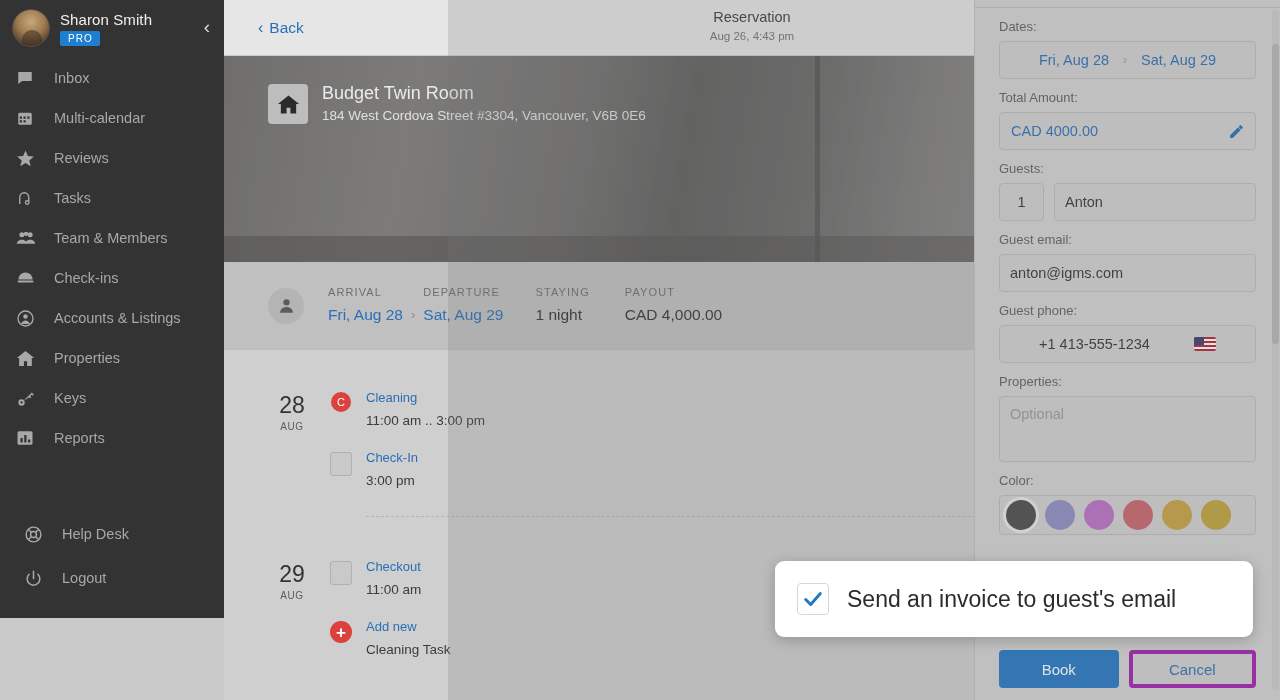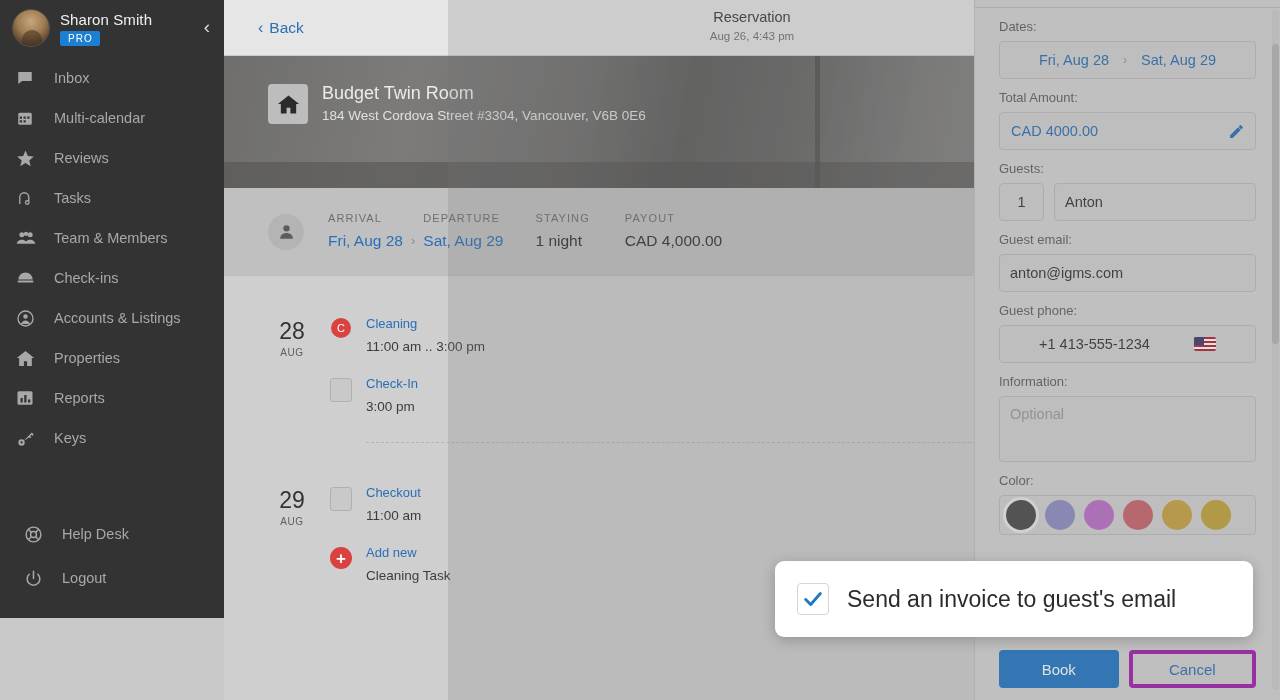--- a/index.html
+++ b/index.html
@@ -94,21 +94,21 @@
   }
   .bell { color: #2a6fb8; cursor: pointer; display: flex; }
   .cal-btn {
     display: flex; align-items: center; gap: 7px;
     color: #3a3a3a; font-size: 15px; cursor: pointer;
   }
   .cal-ico { color: #2a6fb8; display: flex; }
 
   
   .hero {
-    height: 132px; position: relative; overflow: hidden;
+    height: 206px; position: relative; overflow: hidden;
     background:
       linear-gradient(180deg, rgba(120,118,114,.25), rgba(120,118,114,.25)),
       linear-gradient(100deg,#6f6c66 0%,#8c8881 18%,#706d67 34%,#4a4845 44%,#615f5b 55%,#8e8b85 66%,#a6a39d 78%,#6e6b66 92%,#55524e 100%);
     filter: saturate(.25);
   }
   .hero::before {
     content: ""; position: absolute; left: 56%; top: 0; width: 5px; height: 100%;
     background: rgba(40,30,25,.45);
   }
   .hero::after {
@@ -395,38 +395,38 @@
       <div class="sb-item">
         <span class="sb-ico">
             <svg width="19" height="18" viewBox="0 0 24 22" fill="currentColor">
               <path d="M12 2L1 11h3v10h6v-6h4v6h6V11h3z"></path>
             </svg>
           </span>
         <span class="sb-label">Properties</span>
       </div>
       <div class="sb-item">
         <span class="sb-ico">
+            <svg width="19" height="19" viewBox="0 0 24 24" fill="currentColor">
+              <circle cx="7" cy="17" r="4"></circle>
+              <circle cx="7" cy="17" r="1.4" fill="#333"></circle>
+              <path d="M10 14.5L20 4.5l2.5 2.5-1.6 1.6-1.4-1.4-1.5 1.5 1.4 1.4-1.7 1.7-1.4-1.4-1.6 1.6z"></path>
+            </svg>
+          </span>
+        <span class="sb-label">Keys</span>
+      </div>
+      <div class="sb-item">
+        <span class="sb-ico">
             <svg width="18" height="18" viewBox="0 0 24 24" fill="currentColor">
               <rect x="2" y="3" width="20" height="18" rx="2"></rect>
               <rect x="6" y="12" width="3" height="6" fill="#333"></rect>
               <rect x="11" y="8" width="3" height="10" fill="#333"></rect>
               <rect x="16" y="14" width="3" height="4" fill="#333"></rect>
             </svg>
           </span>
         <span class="sb-label">Reports</span>
-      </div>
-      <div class="sb-item">
-        <span class="sb-ico">
-            <svg width="19" height="19" viewBox="0 0 24 24" fill="currentColor">
-              <circle cx="7" cy="17" r="4"></circle>
-              <circle cx="7" cy="17" r="1.4" fill="#333"></circle>
-              <path d="M10 14.5L20 4.5l2.5 2.5-1.6 1.6-1.4-1.4-1.5 1.5 1.4 1.4-1.7 1.7-1.4-1.4-1.6 1.6z"></path>
-            </svg>
-          </span>
-        <span class="sb-label">Keys</span>
       </div>
     </nav>
 
     <div class="sb-bottom">
       <div class="sb-item">
         <span class="sb-ico">
             <svg width="19" height="19" viewBox="0 0 24 24" fill="none" stroke="currentColor" stroke-width="1.8">
               <circle cx="12" cy="12" r="9.3"></circle>
               <circle cx="12" cy="12" r="3.7"></circle>
               <path d="M5.4 5.4l3.9 3.9M14.7 14.7l3.9 3.9M18.6 5.4l-3.9 3.9M9.3 14.7l-3.9 3.9"></path>
@@ -649,21 +649,21 @@
 
       <div class="rp-label">Guest email:</div>
       <div class="rp-field">anton@igms.com</div>
 
       <div class="rp-label">Guest phone:</div>
       <div class="rp-field rp-phone">
         <span>+1 413-555-1234</span>
         <span class="flag"></span>
       </div>
 
-      <div class="rp-label">Information:</div>
+      <div class="rp-label">Properties:</div>
       <div class="rp-field rp-textarea">Optional</div>
 
       <div class="rp-label">Color:</div>
       <div class="rp-colors">
         <span class="swatch sel" style="background: rgb(74, 74, 74);"></span>
         <span class="swatch" style="background: rgb(143, 142, 196);"></span>
         <span class="swatch" style="background: rgb(187, 111, 200);"></span>
         <span class="swatch" style="background: rgb(201, 100, 109);"></span>
         <span class="swatch" style="background: rgb(200, 163, 64);"></span>
         <span class="swatch" style="background: rgb(192, 163, 58);"></span>

